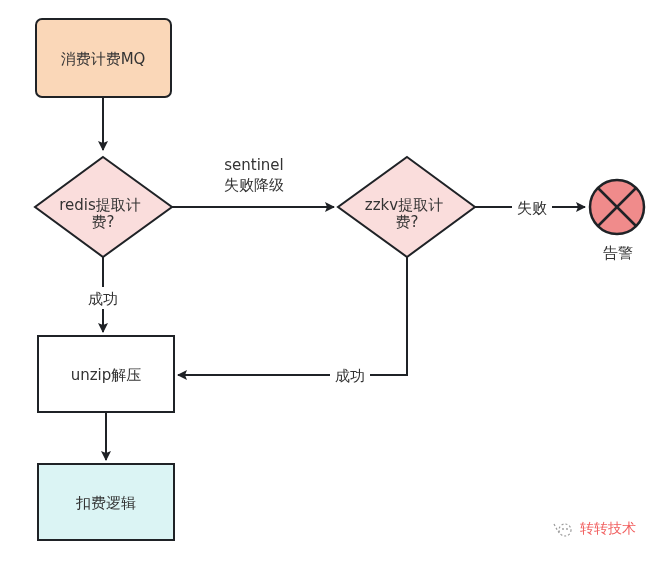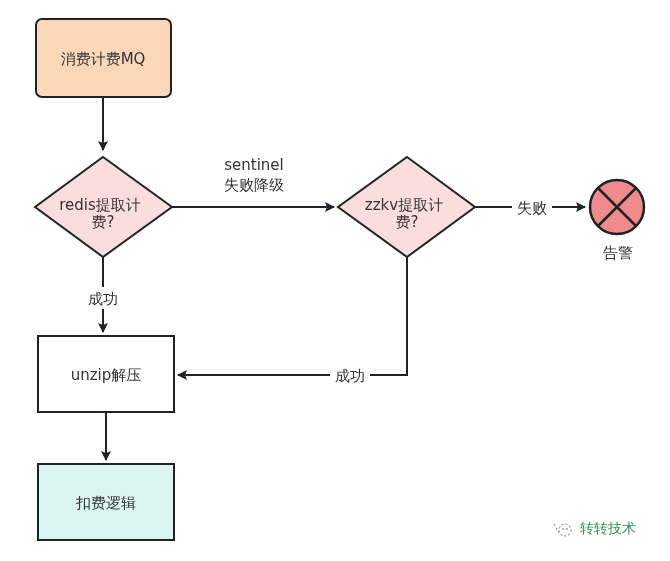--- a/index.html
+++ b/index.html
@@ -3,21 +3,21 @@
   <meta charset="utf-8">
   <style>
     html, body { margin: 0; padding: 0; background: #ffffff; }
     body { width: 670px; height: 561px; position: relative; overflow: hidden;
            font-family: "DejaVu Sans", "Liberation Sans", sans-serif; }
     svg#flow { position: absolute; left: 0; top: 0; }
     .node-text { font-size: 15px; fill: #333333; }
     .edge-label { font-size: 15px; fill: #333333; }
     .label-bg { fill: #ffffff; }
     .watermark { position: absolute; left: 552px; top: 518px; display: flex; align-items: center; gap: 6px;
-                 color: #15803d; font-size: 14px; font-family: "DejaVu Sans", sans-serif; opacity: 0.85; }
+                 color: #ef4444; font-size: 14px; font-family: "DejaVu Sans", sans-serif; opacity: 0.85; }
     .wm-icon { width: 22px; height: 22px; }
   </style>
 </head>
 <body>
 
 <svg id="flow" width="670" height="561" viewBox="0 0 670 561">
   <defs>
     <marker id="arrow" markerWidth="10" markerHeight="10" refX="9" refY="5" orient="auto" markerUnits="userSpaceOnUse">
       <path d="M0,0 L10,5 L0,10 L2,5 Z" fill="#1f2226"></path>
     </marker>

